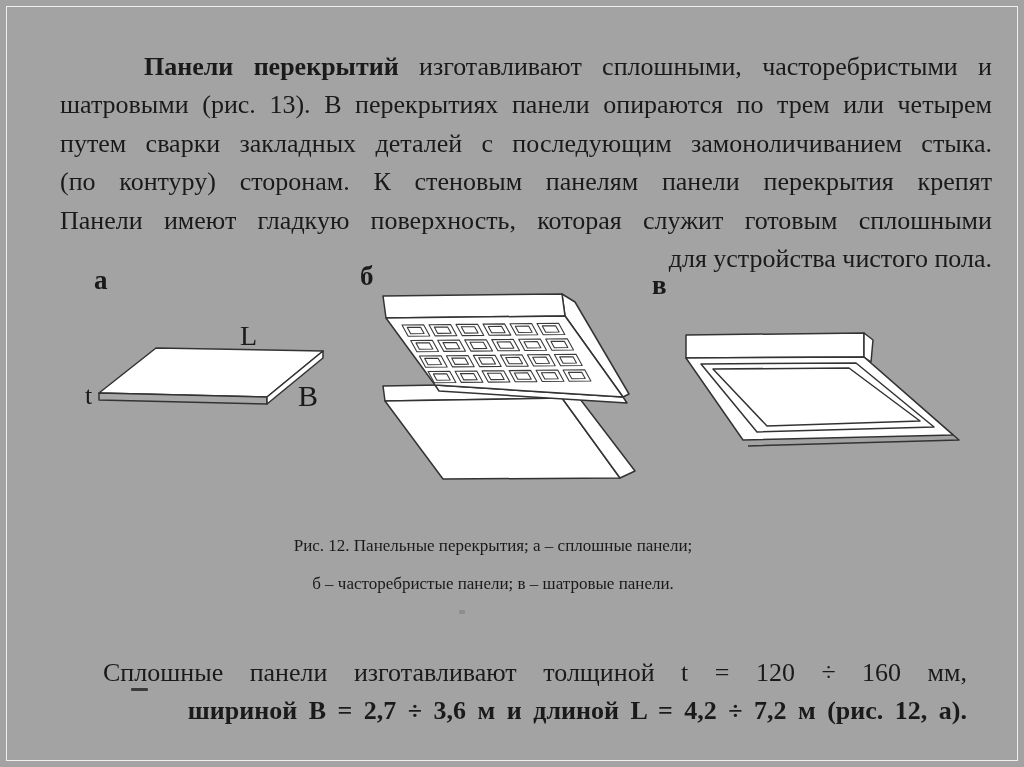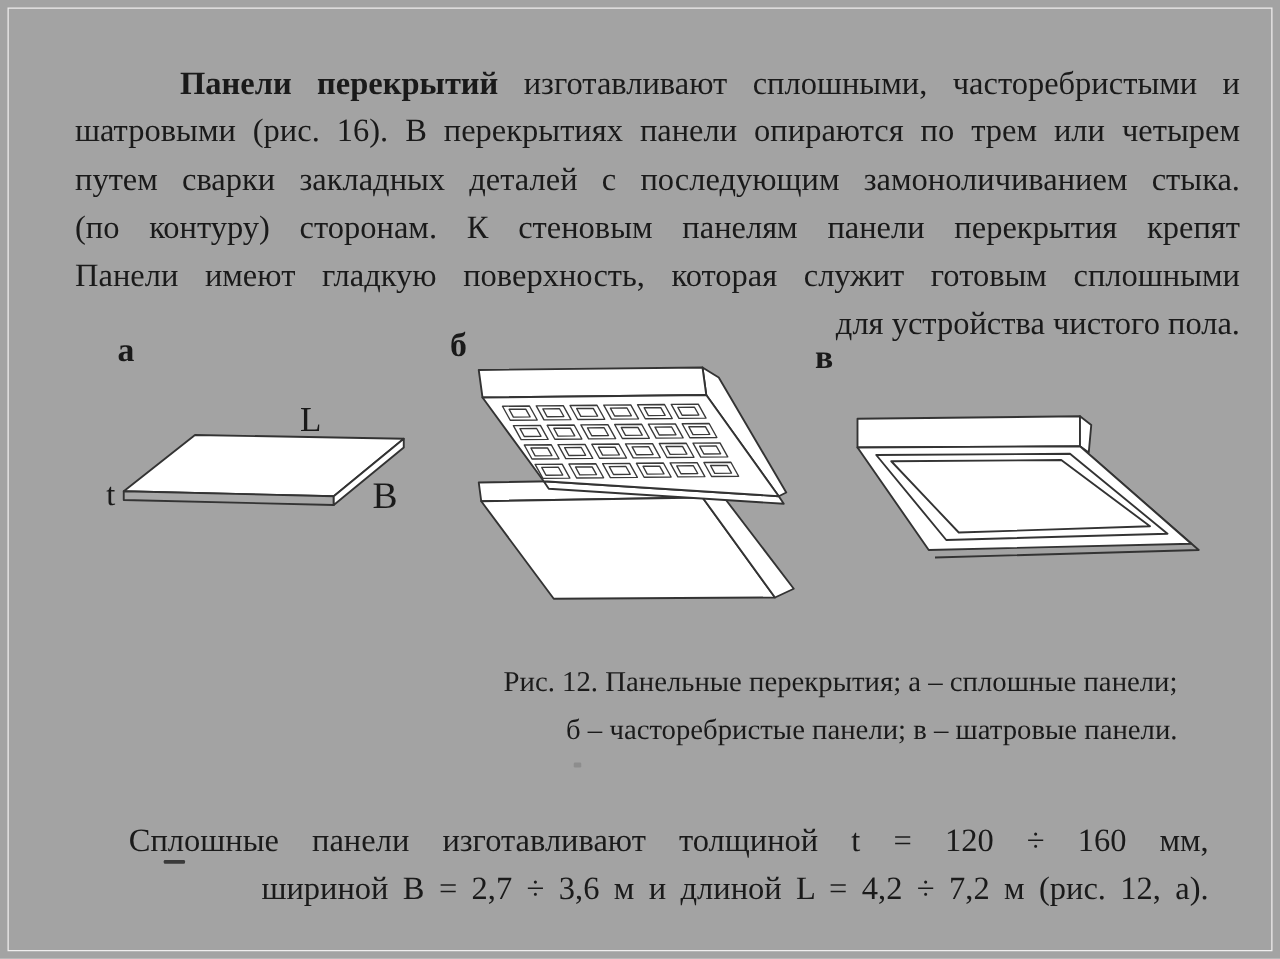--- a/index.html
+++ b/index.html
@@ -15,29 +15,29 @@
   
   .intro{
     position:absolute;left:60px;top:48px;width:932px;
     font-size:26px;line-height:38.4px;
   }
   .jline{text-align:justify;text-align-last:justify;}
   .line{text-align:right;}
   .ind{padding-left:84px;}
   .b{font-weight:bold;}
   .caption{
-    position:absolute;left:92px;top:527px;width:850px;
-    font-size:23px;line-height:38px;text-align:right;
+    position:absolute;left:68px;top:527px;width:850px;
+    font-size:17px;line-height:38px;text-align:center;
   }
   .bodypar{
     position:absolute;left:55px;top:654px;width:912px;
     font-size:26px;line-height:38px;
   }
   .ind2{padding-left:48px;}
-  .ws{word-spacing:5px;}
+  .ws{word-spacing:5px;font-weight:bold;}
   
   .figlabel{
     position:absolute;font-size:27px;font-weight:bold;line-height:28px;
   }
   
   svg{position:absolute;overflow:visible;}
   .ln{fill:#ffffff;stroke:#333333;stroke-width:1.5;stroke-linejoin:round;}
   .ln-n{fill:none;stroke:#333333;stroke-width:1.5;stroke-linejoin:round;}
   .ln-g{stroke:#333333;stroke-width:1.5;stroke-linejoin:round;}
   .svgtxt{font-family:"Liberation Serif","DejaVu Serif",serif;fill:#1a1a1a;}
@@ -46,21 +46,21 @@
   .artifact{position:absolute;background:#3a3a3a;border-radius:1px;}
 </style>
 </head>
 <body>
 
 <div class="page">
   <div class="frame"></div>
 
   <div class="intro">
     <div class="jline ind"><span class="b">Панели перекрытий</span><span> изготавливают сплошными, часторебристыми и</span></div>
-    <div class="jline">шатровыми (рис. 16). В перекрытиях панели опираются по трем или четырем</div>
+    <div class="jline">шатровыми (рис. 13). В перекрытиях панели опираются по трем или четырем</div>
     <div class="jline">путем сварки закладных деталей с последующим замоноличиванием стыка.</div>
     <div class="jline">(по контуру) сторонам. К стеновым панелям панели перекрытия крепят</div>
     <div class="jline">Панели имеют гладкую поверхность, которая служит готовым сплошными</div>
     <div class="line">для устройства чистого пола.</div>
   </div>
 
   <div class="figlabel" style="left:94px;top:266px;">а</div>
   <div class="figlabel" style="left:360px;top:262px;">б</div>
   <div class="figlabel" style="left:652px;top:271px;">в</div>
 

